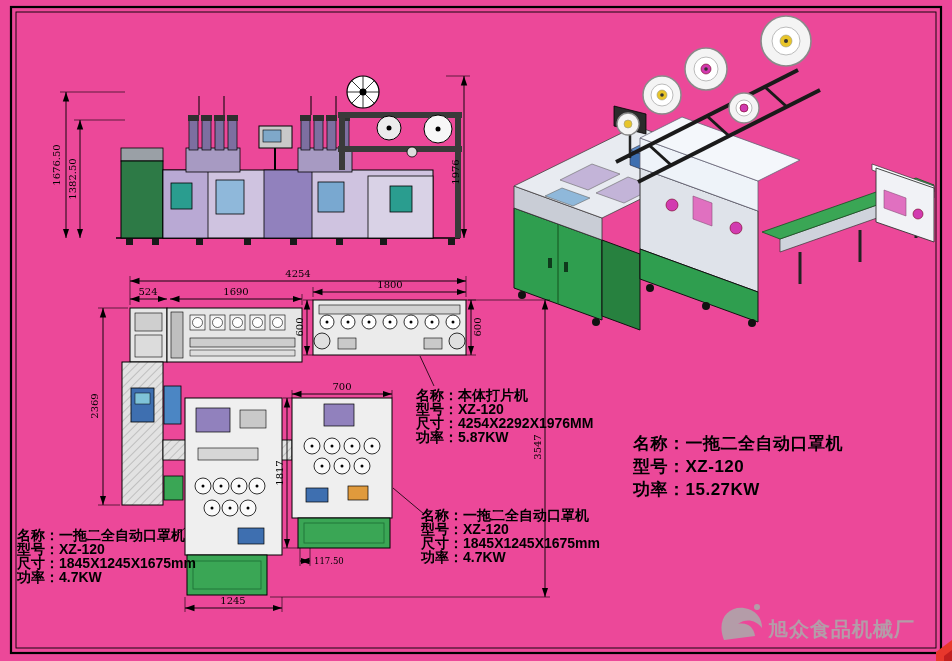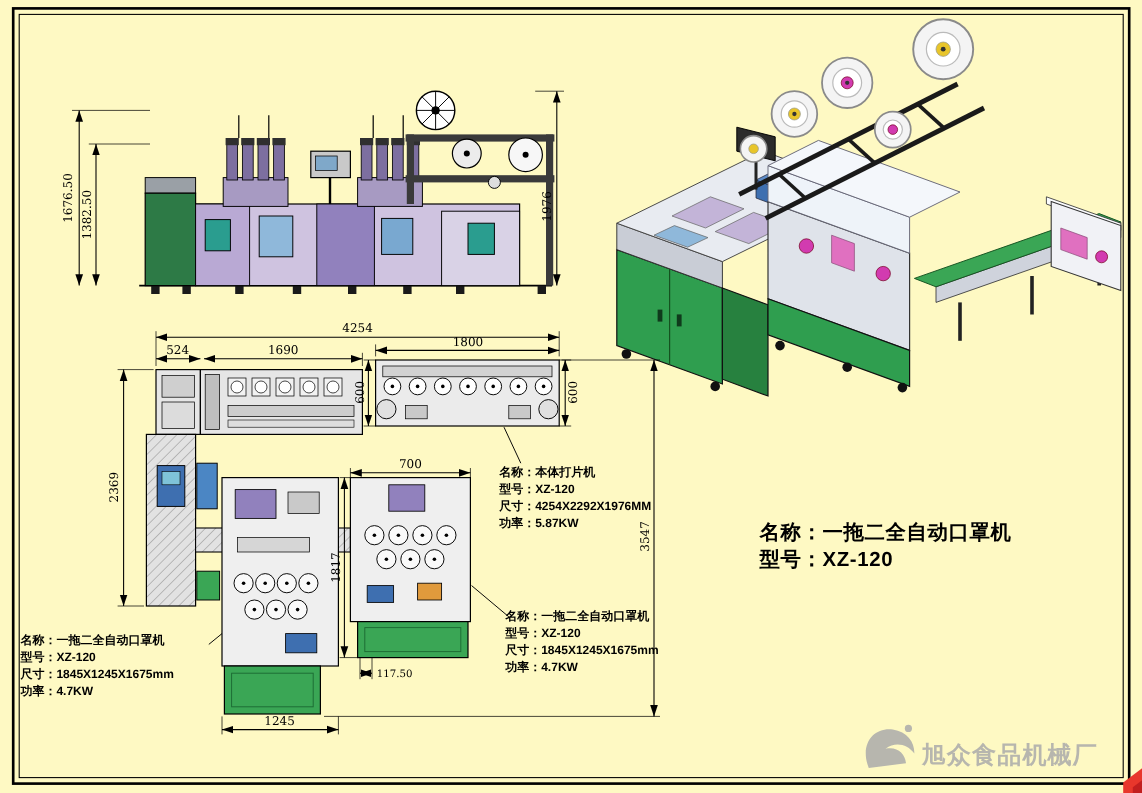--- a/index.html
+++ b/index.html
@@ -1,26 +1,26 @@
 <!DOCTYPE html>
 <html><head>
 <meta charset="utf-8">
 <style>
   html,body{margin:0;padding:0;background:#ffffff;}
-  #page{position:relative;width:952px;height:661px;background:#fef9c3;overflow:hidden;
+  #page{position:relative;width:952px;height:661px;background:#ec4899;overflow:hidden;
         font-family:"Liberation Sans",sans-serif;}
   #cad{position:absolute;left:0;top:0;}
   .dim{stroke:#000;stroke-width:0.9;fill:none;}
   .ext{stroke:#000;stroke-width:0.6;fill:none;}
   .leader{stroke:#000;stroke-width:0.8;fill:none;}
   .dim-text{font-family:"DejaVu Serif",serif;font-size:10px;fill:#000;}
   .dim-text.small{font-size:8.5px;}
   .wm-text{font-family:"Liberation Sans",sans-serif;font-size:20px;font-weight:bold;
            fill:#ababab;letter-spacing:1px;}
-  .anno{position:absolute;font-weight:bold;font-size:10px;line-height:14px;color:#000;
+  .anno{position:absolute;font-weight:bold;font-size:14px;line-height:14px;color:#000;
         white-space:nowrap;font-family:"Liberation Sans",sans-serif;}
   #anno-punching{left:416px;top:388px;}
   #anno-mask-right{left:421px;top:508px;}
   #anno-mask-left{left:17px;top:528px;}
   #anno-overall{left:633px;top:432px;font-size:17px;line-height:23px;letter-spacing:0.5px;}
 </style>
 </head>
 <body>
 
 <div id="page">
@@ -422,14 +422,15 @@
 <div class="anno" id="anno-mask-left">
   <div class="anno-line">名称：一拖二全自动口罩机</div>
   <div class="anno-line">型号：XZ-120</div>
   <div class="anno-line">尺寸：1845X1245X1675mm</div>
   <div class="anno-line">功率：4.7KW</div>
 </div>
 
 <div class="anno" id="anno-overall">
   <div class="anno-line">名称：一拖二全自动口罩机</div>
   <div class="anno-line">型号：XZ-120</div>
+  <div class="anno-line">功率：15.27KW</div>
 </div>
 </div>
 
 </body></html>

